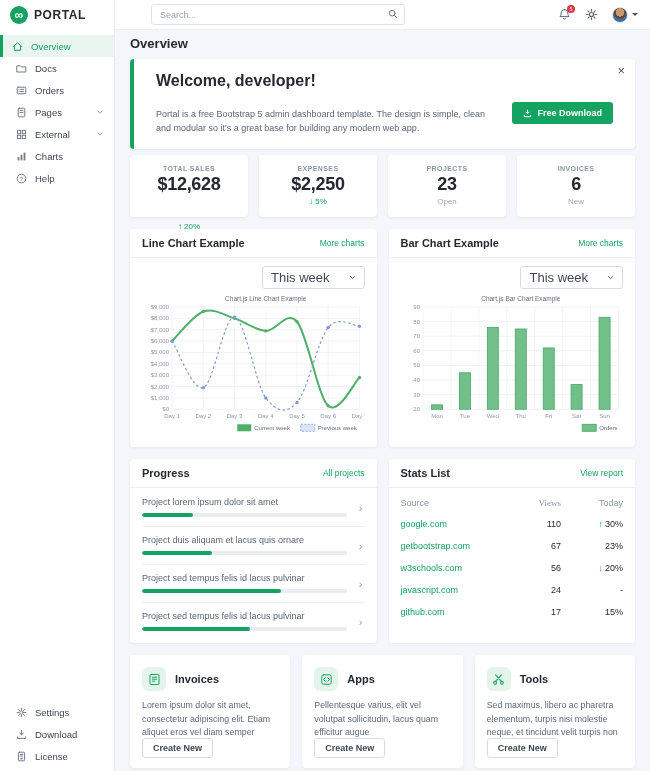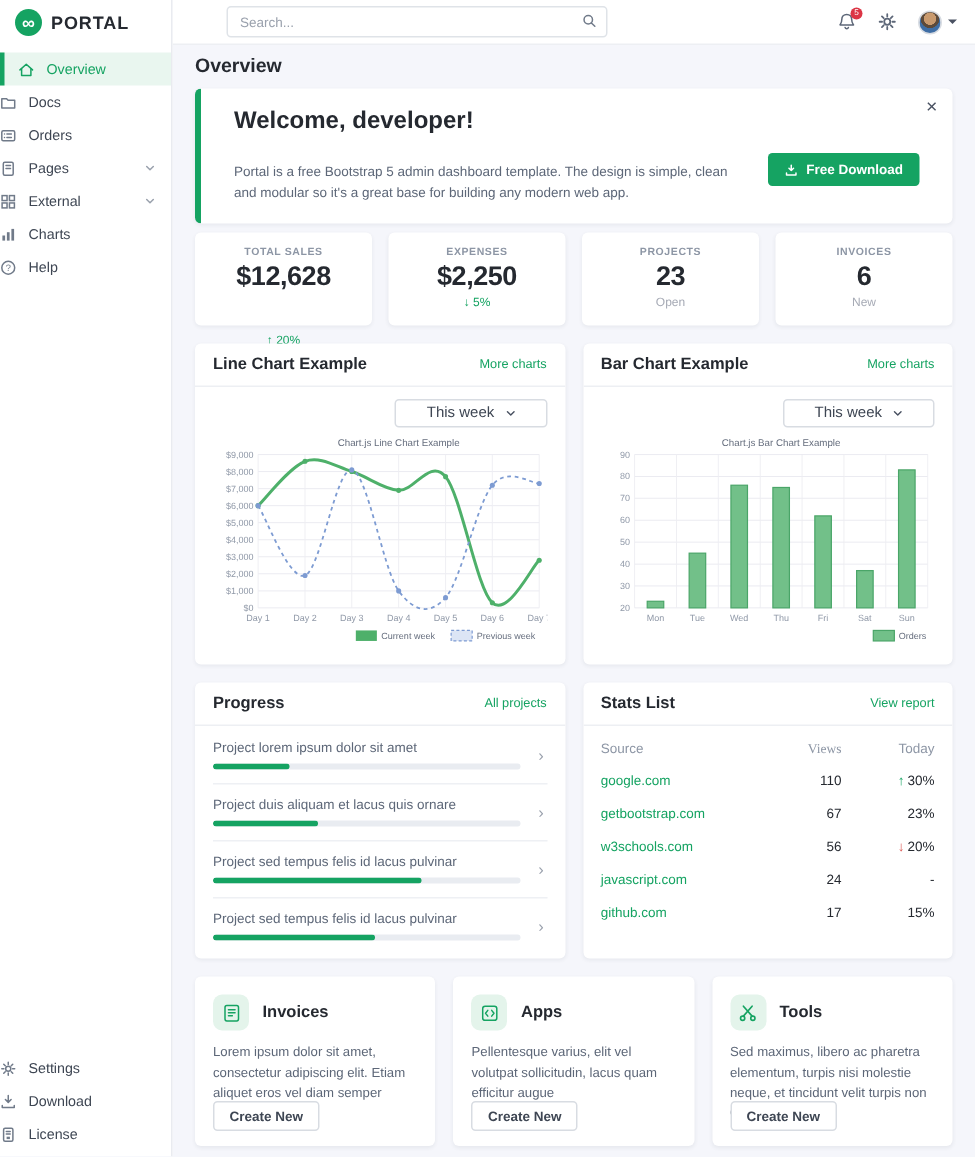--- a/index.html
+++ b/index.html
@@ -22,21 +22,21 @@
   .logo-row { height: 30px; display: flex; align-items: center; gap: 6px; padding-left: 10px; }
   .logo-circle {
     width: 18px; height: 18px; border-radius: 50%; background: #15a362;
     color: #fff; font-size: 12px; font-weight: bold;
     display: flex; align-items: center; justify-content: center; line-height: 1;
   }
   .brand { font-size: 12px; font-weight: 800; letter-spacing: .6px; color: #252930; }
   .nav { padding-top: 5px; }
   .nav-item {
     display: flex; align-items: center; gap: 8px; height: 22px;
-    padding-left: 0; padding-right: 6px;
+    padding-left: 16px; padding-right: 6px;
     font-size: 9.5px; color: #3e4653; cursor: pointer;
   }
   .nav-item .ni { color: #707a89; display: flex; }
   .nav-item.active {
     background: #e9f6ef; border-left: 3px solid #15a362; padding-left: 9px; color: #15a362;
   }
   .nav-item.active .ni { color: #15a362; }
   .nav-chevron { margin-left: auto; color: #9aa1ad; display: flex; margin-right: 4px; }
   .nav-bottom { margin-top: auto; padding-bottom: 4px; }
 
@@ -92,29 +92,29 @@
   
   .stats-row { display: flex; gap: 11px; margin-bottom: 12px; }
   .stat-card { flex: 1; height: 62px; text-align: center; padding-top: 10px; }
   .stat-label { font-size: 7px; font-weight: bold; letter-spacing: .4px; color: #8d96a5; margin-bottom: 2px; }
   .stat-value { font-size: 18px; font-weight: 600; letter-spacing: -.3px; margin-bottom: 2px; }
   .stat-note { font-size: 8px; }
 
   
   .charts-row, .mid-row { display: flex; gap: 12px; margin-bottom: 12px; }
   .panel { flex: 1; overflow: hidden; display: flex; flex-direction: column; }
-  .panel-header { display: flex; justify-content: space-between; align-items: flex-start; padding: 8px 12px; border-bottom: 1px solid #edeff3; }
+  .panel-header { display: flex; justify-content: space-between; align-items: center; padding: 8px 12px; border-bottom: 1px solid #edeff3; }
   .panel-title { font-size: 11px; font-weight: bold; }
   .panel-link { font-size: 8.5px; color: #15a362; text-decoration: none; }
   .panel-body { padding: 8px 12px 10px; }
   .dropdown-row { display: flex; justify-content: flex-end; margin-bottom: 4px; }
   .dropdown-btn {
-    display: flex; align-items: center; gap: 7px; background: #fff;
-    border: 1px solid #d8dce2; border-radius: 3px; padding: 3px 20px;
-    font-size: 10px; color: #3e4653; cursor: pointer; font-family: "Liberation Sans", sans-serif;
+    display: flex; align-items: center; gap: 19px; background: #fff;
+    border: 1px solid #d8dce2; border-radius: 3px; padding: 3px 8px;
+    font-size: 13px; color: #3e4653; cursor: pointer; font-family: "Liberation Sans", sans-serif;
   }
   .chart { width: 100%; display: block; }
 
   
   .progress-body { padding: 1px 12px 3px; }
   .progress-item { position: relative; padding: 8px 18px 9px 0; border-bottom: 1px solid #eef0f4; cursor: pointer; }
   .progress-item:last-child { border-bottom: none; }
   .progress-label { font-size: 9px; color: #5d6778; margin-bottom: 6px; }
   .progress-track { height: 4px; background: #e9ecf1; border-radius: 2px; overflow: hidden; }
   .progress-fill { height: 100%; background: #15a362; border-radius: 2px; }

